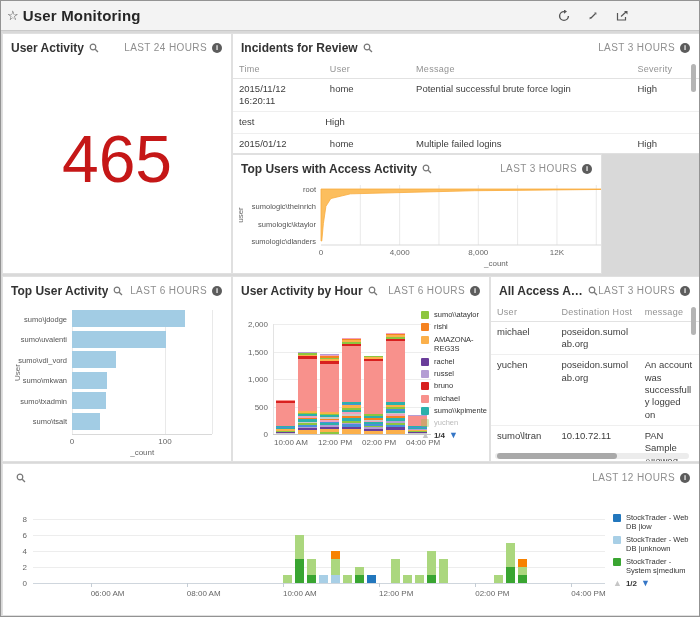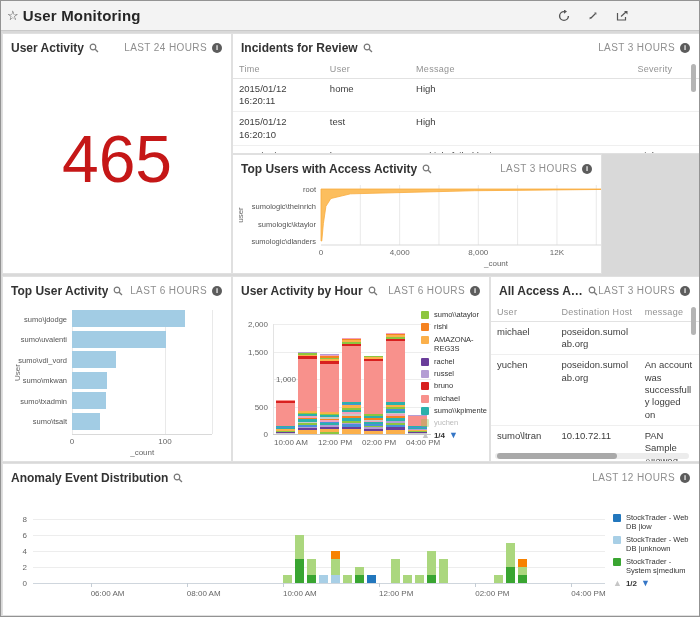--- a/index.html
+++ b/index.html
@@ -114,26 +114,26 @@
     </div>
     <div class="panel-body">
       <div class="tbl" id="tbl-incidents">
           <div class="trow hd">
             <div class="tcell" style="width: 19.5%;">Time</div>
             <div class="tcell" style="width: 18.5%;">User</div>
             <div class="tcell" style="width: 47.5%;">Message</div>
             <div class="tcell" style="width: 14.5%;">Severity</div>
           </div>
           <div class="trow">
-            <div class="tcell" style="width: 19.5%;">2015/01/12 16:20:11</div>
+            <div class="tcell" style="width: 19.5%;">2015/11/12 16:20:11</div>
             <div class="tcell" style="width: 18.5%;">home</div>
+            <div class="tcell" style="width: 47.5%;">Potential successful brute force login</div>
             <div class="tcell" style="width: 14.5%;">High</div>
           </div>
           <div class="trow">
-            <div class="tcell" style="width: 19.5%;">2015/01/12 16:20:10</div>
             <div class="tcell" style="width: 18.5%;">test</div>
             <div class="tcell" style="width: 14.5%;">High</div>
           </div>
           <div class="trow">
             <div class="tcell" style="width: 19.5%;">2015/01/12 16:20:09</div>
             <div class="tcell" style="width: 18.5%;">home</div>
             <div class="tcell" style="width: 47.5%;">Multiple failed logins</div>
             <div class="tcell" style="width: 14.5%;">High</div>
           </div>
         </div>
@@ -231,21 +231,21 @@
         <span class="range">LAST 6 HOURS</span>
         <span class="info">i</span>
       </span>
     </div>
     <div class="panel-body" id="chart-byhour">
         <div class="gridH" style="left: 40px; top: 130px; width: 158px; background: rgb(201, 201, 201);"></div>
         <div class="axis-text" style="left: 0px; top: 126px; width: 35px; text-align: right;">0</div>
         <div class="gridH" style="left: 40px; top: 102.5px; width: 158px; background: rgb(237, 237, 237);"></div>
         <div class="axis-text" style="left: 0px; top: 98.5px; width: 35px; text-align: right;">500</div>
         <div class="gridH" style="left: 40px; top: 75px; width: 158px; background: rgb(237, 237, 237);"></div>
-        <div class="axis-text" style="left: 0px; top: 71px; width: 35px; text-align: right; margin-left: 28px;">1,000</div>
+        <div class="axis-text" style="left: 0px; top: 71px; width: 35px; text-align: right;">1,000</div>
         <div class="gridH" style="left: 40px; top: 47.5px; width: 158px; background: rgb(237, 237, 237);"></div>
         <div class="axis-text" style="left: 0px; top: 43.5px; width: 35px; text-align: right;">1,500</div>
         <div class="gridH" style="left: 40px; top: 20px; width: 158px; background: rgb(237, 237, 237);"></div>
         <div class="axis-text" style="left: 0px; top: 16px; width: 35px; text-align: right;">2,000</div>
         <div class="gridV" style="left: 40px; top: 20px; height: 110px; background: rgb(227, 227, 227);"></div>
         <div class="bar" style="left: 43px; top: 129.175px; width: 19px; height: 0.825px; background: rgb(201, 201, 201);"></div>
         <div class="bar" style="left: 43px; top: 128.075px; width: 19px; height: 1.1px; background: rgb(106, 61, 154);"></div>
         <div class="bar" style="left: 43px; top: 127.415px; width: 19px; height: 0.8px; background: rgb(180, 157, 212);"></div>
         <div class="bar" style="left: 43px; top: 126.59px; width: 19px; height: 0.825px; background: rgb(141, 198, 63);"></div>
         <div class="bar" style="left: 43px; top: 125.49px; width: 19px; height: 1.1px; background: rgb(251, 176, 75);"></div>
@@ -447,21 +447,20 @@
         </div>
       <div class="vscroll" style="right:3px;top:3px;height:28px;"></div>
       <div class="hscroll-track">
           <div class="hscroll-thumb"></div>
         </div>
     </div>
   </div>
 
   <div class="panel" style="left:2px;top:463px;width:696px;height:151px;">
     <div class="panel-head">
-      <span class="p-title">Anomaly Event Distribution</span>
       <span class="mag">
           <svg width="10" height="10" viewBox="0 0 10 10">
             <circle cx="4" cy="4" r="2.8" fill="none" stroke="#777" stroke-width="1.2"></circle>
             <line x1="6.2" y1="6.2" x2="9" y2="9" stroke="#777" stroke-width="1.3"></line>
           </svg>
         </span>
       <span class="head-right">
         <span class="range">LAST 12 HOURS</span>
         <span class="info">i</span>
       </span>

